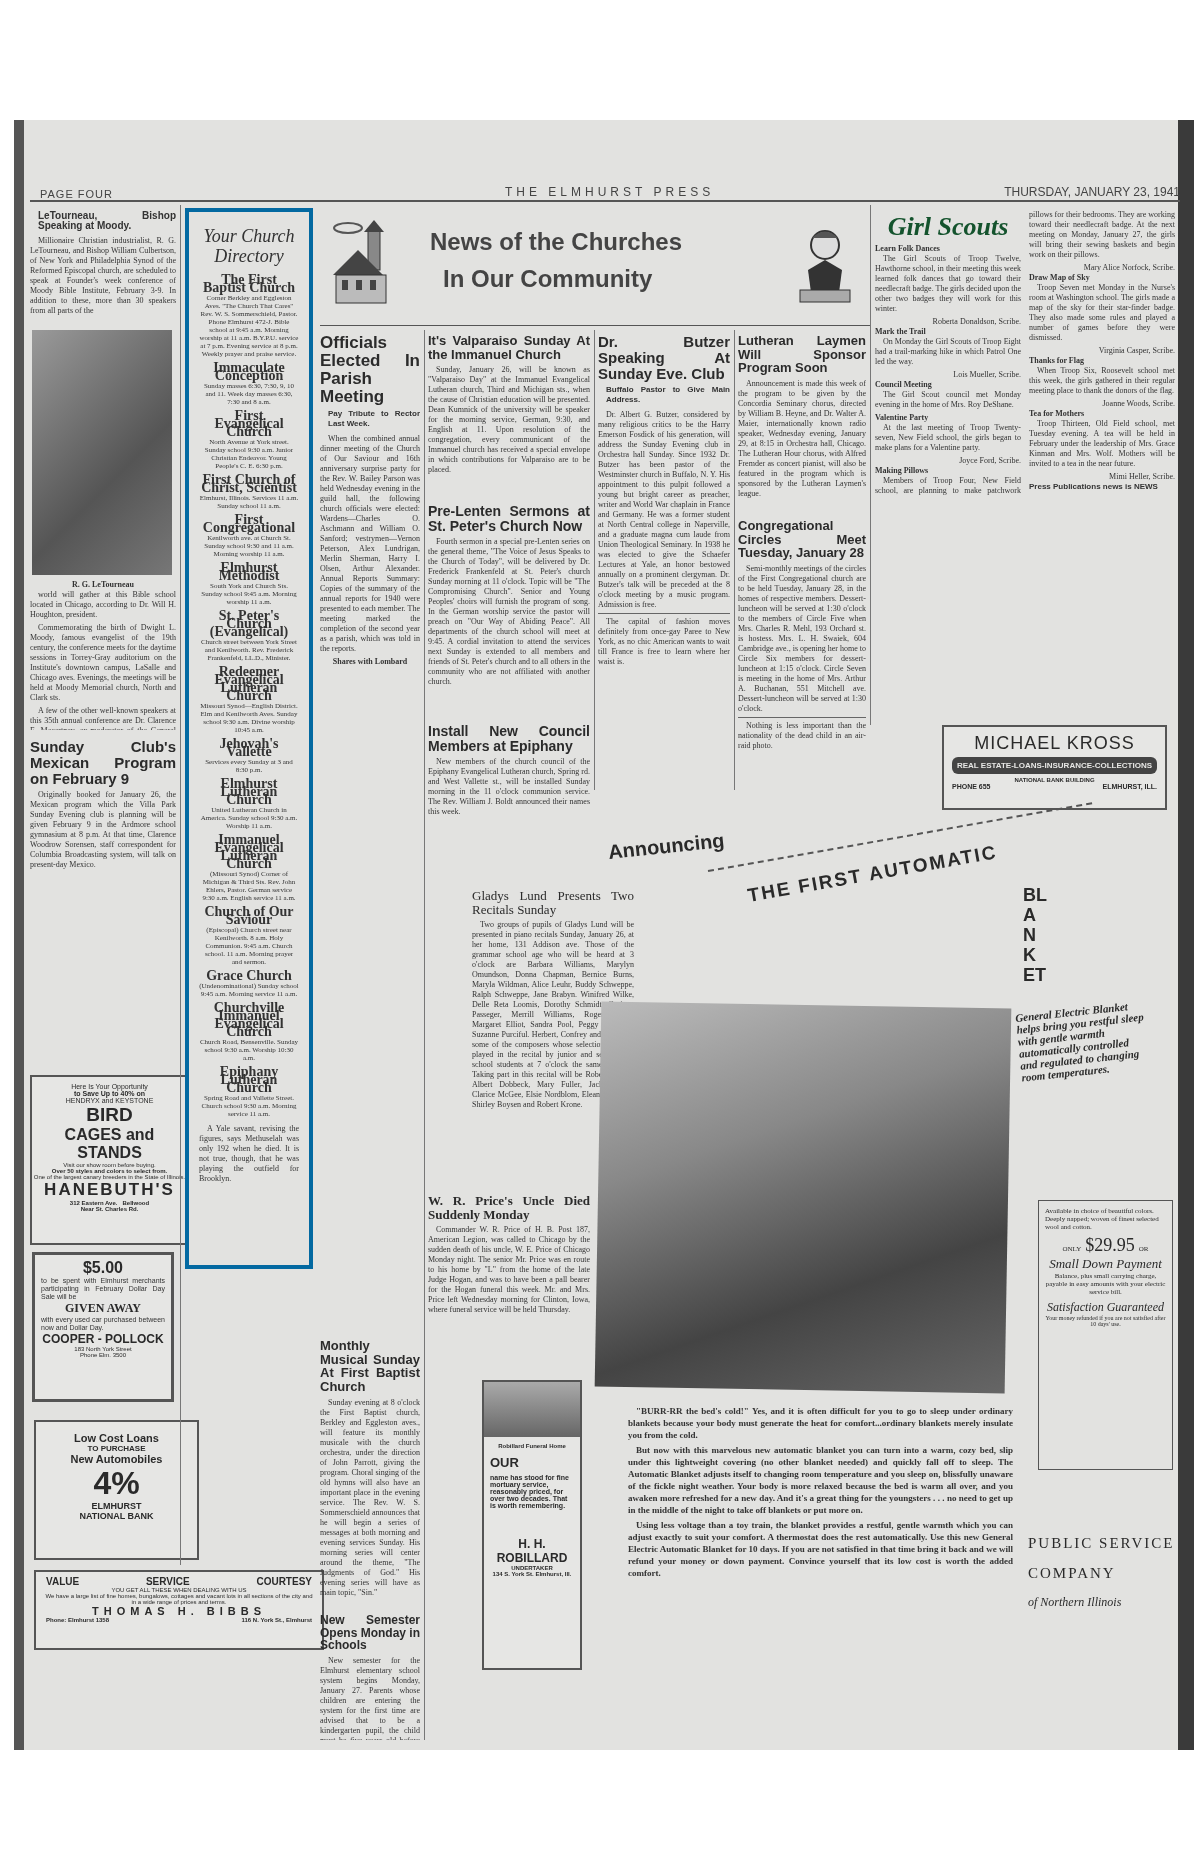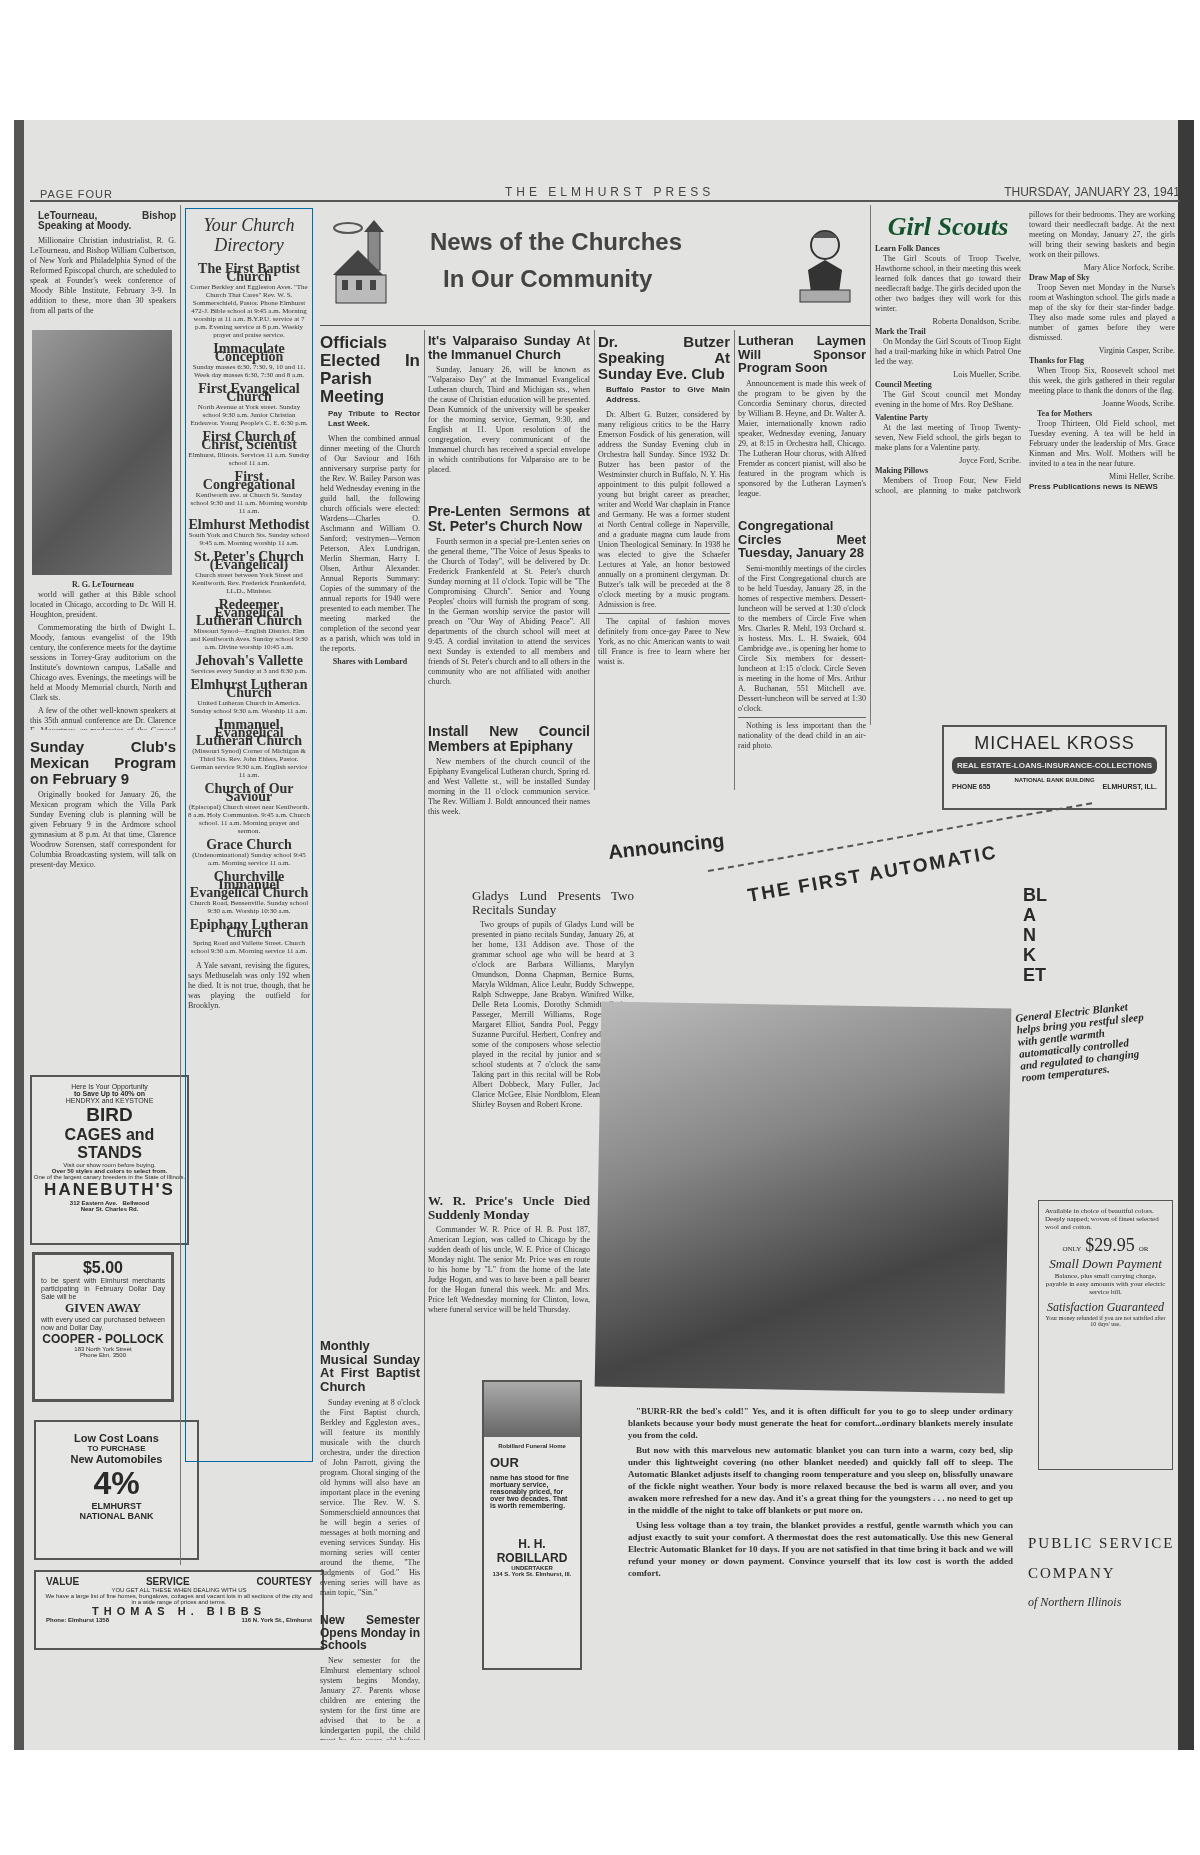--- a/index.html
+++ b/index.html
@@ -89,21 +89,21 @@
   <div style="font-size:6px;padding:0 8px">We have a large list of fine homes, bungalows, cottages and vacant lots in all sections of the city and in a wide range of prices and terms.</div>
   <div style="font-size:11px;font-weight:bold;letter-spacing:5px">THOMAS H. BIBBS</div>
   <div style="display:flex;justify-content:space-between;padding:0 10px;font-size:6px;font-weight:bold">
       <span>Phone: Elmhurst 1358</span>
       <span>116 N. York St., Elmhurst</span>
     </div>
 </div>
 
 <div class="vline" style="left:180px;top:205px;height:1360px;"></div>
 
-<div class="col dir" style="left:185px;top:208px;width:128px;height:1254px;border:1px solid #0369a1;padding:2px;box-sizing:border-box;">
+<div class="col dir" style="left:185px;top:208px;width:128px;height:1061px;border:4px solid #0369a1;padding:10px;box-sizing:border-box;">
   <div class="script" style="font-size:18px;line-height:20px;padding:4px">Your Church Directory</div>
   <div id="dir-list">
       <h4>The First Baptist Church</h4>
       <div>Corner Berkley and Eggleston Aves. "The Church That Cares" Rev. W. S. Sommerschield, Pastor. Phone Elmhurst 472-J. Bible school at 9:45 a.m. Morning worship at 11 a.m. B.Y.P.U. service at 7 p.m. Evening service at 8 p.m. Weekly prayer and praise service.</div>
       <h4>Immaculate Conception</h4>
       <div>Sunday masses 6:30, 7:30, 9, 10 and 11. Week day masses 6:30, 7:30 and 8 a.m.</div>
       <h4>First Evangelical Church</h4>
       <div>North Avenue at York street. Sunday school 9:30 a.m. Junior Christian Endeavor. Young People's C. E. 6:30 p.m.</div>
       <h4>First Church of Christ, Scientist</h4>
       <div>Elmhurst, Illinois. Services 11 a.m. Sunday school 11 a.m.</div>
@@ -245,21 +245,21 @@
       <div style="text-align: right;">Joyce Ford, Scribe.</div>
       <div style="font-weight: bold;">Making Pillows</div>
       <p>Members of Troop Four, New Field school, are planning to make patchwork pillows for their bedrooms. They are working toward their needlecraft badge. At the next meeting on Monday, January 27, the girls will bring their sewing baskets and begin work on their pillows.</p>
       <div style="text-align: right;">Mary Alice Norfock, Scribe.</div>
       <div style="font-weight: bold;">Draw Map of Sky</div>
       <p>Troop Seven met Monday in the Nurse's room at Washington school. The girls made a map of the sky for their star-finder badge. They also made some rules and played a number of games before they were dismissed.</p>
       <div style="text-align: right;">Virginia Casper, Scribe.</div>
       <div style="font-weight: bold;">Thanks for Flag</div>
       <p>When Troop Six, Roosevelt school met this week, the girls gathered in their regular meeting place to thank the donors of the flag.</p>
       <div style="text-align: right;">Joanne Woods, Scribe.</div>
-      <div style="font-weight: bold; margin-left: 8px;">Tea for Mothers</div>
+      <div style="font-weight: bold;">Tea for Mothers</div>
       <p>Troop Thirteen, Old Field school, met Tuesday evening. A tea will be held in February under the leadership of Mrs. Grace Kinman and Mrs. Wolf. Mothers will be invited to a tea in the near future.</p>
       <div style="text-align: right;">Mimi Heller, Scribe.</div>
     </div>
   <div style="font-weight:bold;font-family:'Liberation Sans',sans-serif">Press Publications news is NEWS</div>
 </div>
 
 <div class="box" style="left:942px;top:725px;width:225px;height:85px;">
   <div style="font-size:18px;font-weight:normal;margin-top:6px;letter-spacing:1px">MICHAEL KROSS</div>
   <div style="margin:3px 8px;background:#444;color:#e6e6e4;font-size:8px;padding:4px;border-radius:6px;font-weight:bold">REAL ESTATE-LOANS-INSURANCE-COLLECTIONS</div>
   <div style="font-size:6px;font-weight:bold">NATIONAL BANK BUILDING</div>

